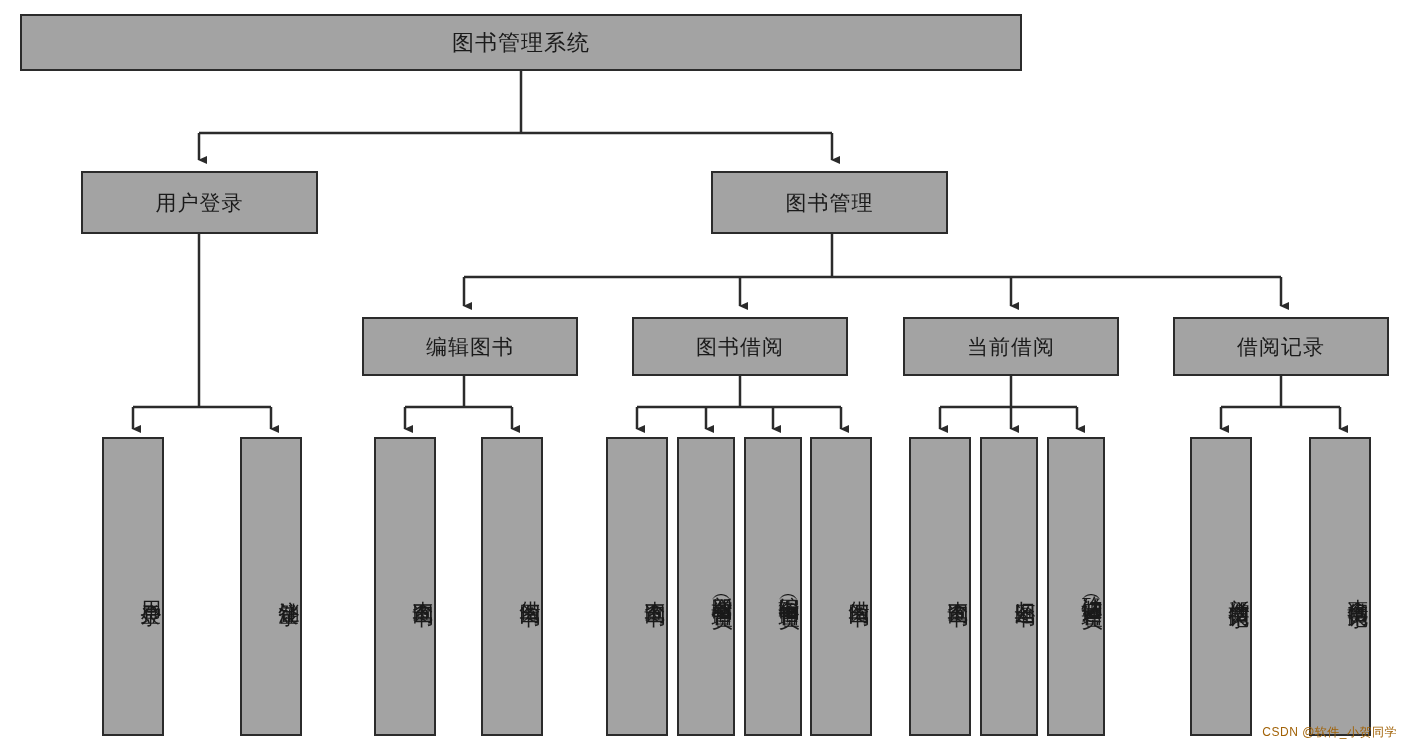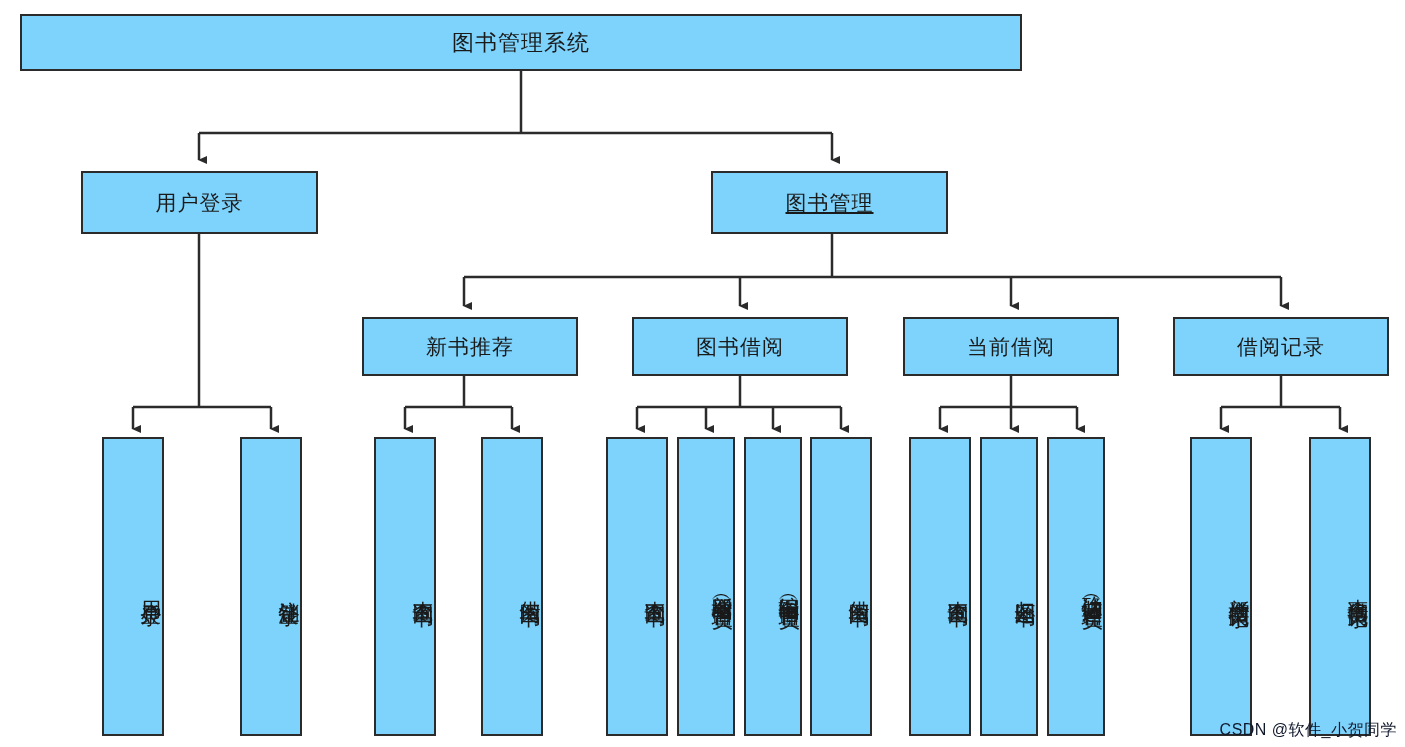--- a/index.html
+++ b/index.html
@@ -14,21 +14,21 @@
     position: relative;
     width: 1405px;
     height: 747px;
     background: #ffffff;
     overflow: hidden;
   }
   .node {
     position: absolute;
     box-sizing: border-box;
     border: 2px solid #2b2b2b;
-    background: #7dd3fc;
+    background: #a3a3a3;
     display: flex;
     align-items: center;
     justify-content: center;
     color: #1a1a1a;
   }
   .node-h {
     font-size: 21px;
     letter-spacing: 1px;
     white-space: nowrap;
   }
@@ -57,22 +57,22 @@
     left: 0;
     top: 0;
     width: 1405px;
     height: 747px;
     pointer-events: none;
   }
   .watermark {
     position: absolute;
     right: 8px;
     bottom: 6px;
-    font-size: 16px;
-    color: #0f172a;
+    font-size: 12px;
+    color: #a16207;
     white-space: nowrap;
     letter-spacing: 0.5px;
   }
 </style>
 </head>
 <body>
 
 <div id="canvas">
 
   <svg class="links" viewBox="0 0 1405 747">
@@ -125,26 +125,26 @@
     </g>
   </svg>
 
   <div class="node node-root" style="left:20px; top:14px; width:1002px; height:57px;">
     <span>图书管理系统</span>
   </div>
 
   <div class="node node-h" style="left:81px; top:171px; width:237px; height:63px;">
     <span>用户登录</span>
   </div>
-  <div class="node node-h" style="left:711px; top:171px; width:237px; height:63px;text-decoration:underline;">
+  <div class="node node-h" style="left:711px; top:171px; width:237px; height:63px;">
     <span>图书管理</span>
   </div>
 
   <div class="node node-h" style="left:362px; top:317px; width:216px; height:59px;">
-    <span>新书推荐</span>
+    <span>编辑图书</span>
   </div>
   <div class="node node-h" style="left:903px; top:317px; width:216px; height:59px;">
     <span>当前借阅</span>
   </div>
   <div class="node node-h" style="left:632px; top:317px; width:216px; height:59px;">
     <span>图书借阅</span>
   </div>
   <div class="node node-h" style="left:1173px; top:317px; width:216px; height:59px;text-align:center;">
     <span>借阅记录</span>
   </div>

